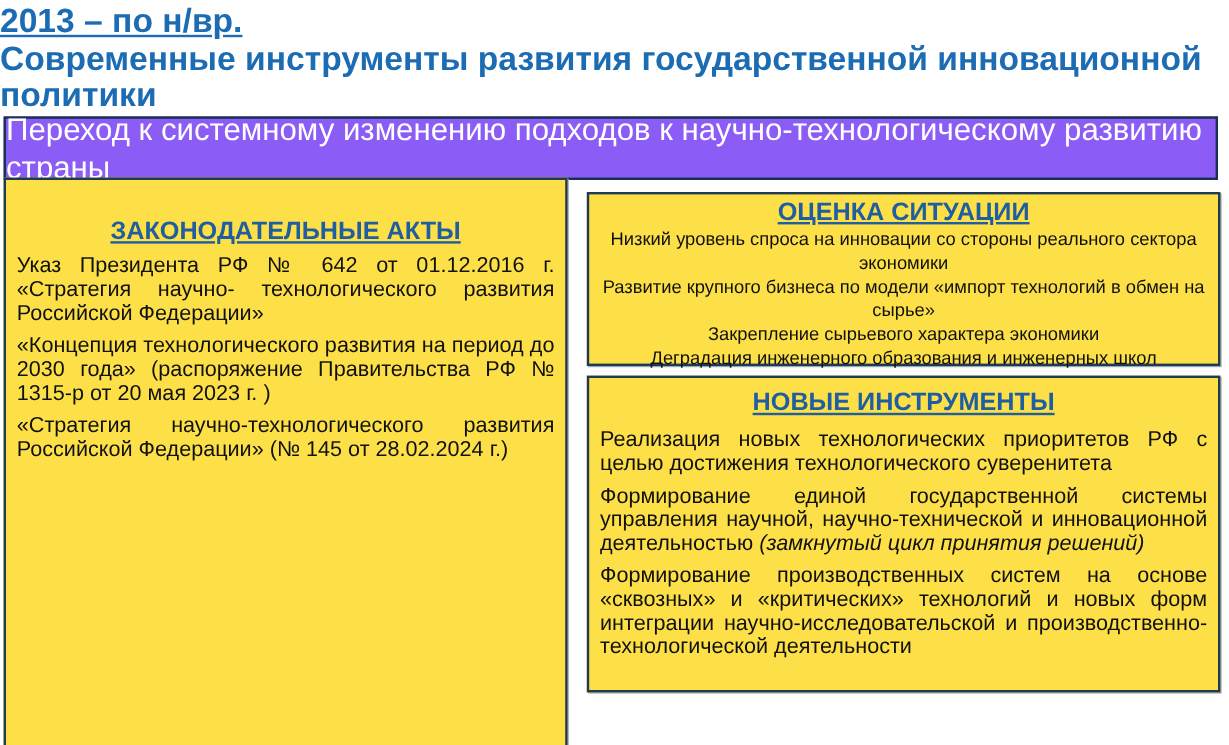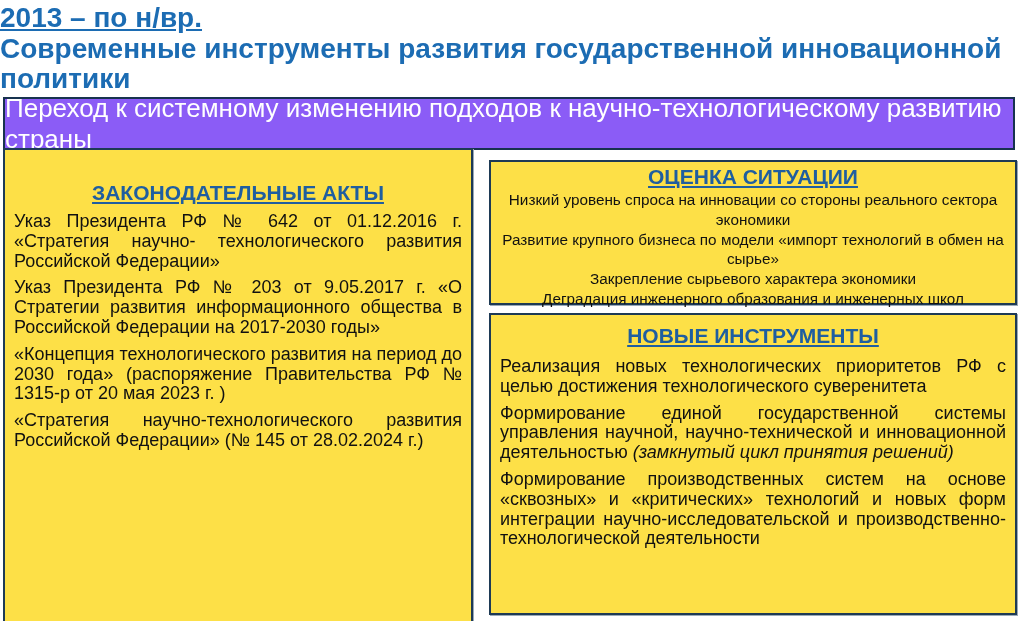--- a/index.html
+++ b/index.html
@@ -20,21 +20,21 @@
     position:absolute; left:3px; top:97px; width:1012px; height:53px;
     background:#8b5cf6; border:2px solid #17324f; box-sizing:border-box;
     color:#ffffff; font-size:26px; display:flex; align-items:center; justify-content:center;
   }
   .box {
     position:absolute; background:#fde047; border:2px solid #1e3a55;
     box-sizing:border-box; box-shadow:1px 1px 0 #9aa9b8;
   }
   .box-left { left:3px; top:148px; width:470px; height:536px; padding:30px 9px 0 9px; }
   .box-rt { left:489px; top:160px; width:528px; height:145px; padding:2px 6px 0 6px; text-align:center; }
-  .box-rb { left:489px; top:313px; width:528px; height:302px; padding:8px 9px 0 9px; }
+  .box-rb { left:489px; top:313px; width:528px; height:264px; padding:8px 9px 0 9px; }
   .heading {
     text-align:center; font-weight:bold; color:#1f5ea0; text-decoration:underline;
     font-size:21px; line-height:26px;
   }
   .box-left .heading { margin-bottom:6px; }
   .box-rb .heading { margin-bottom:8px; }
   .para {
     font-size:18px; line-height:19.8px; text-align:justify; margin:0 0 7px 0;
     color:#111;
   }
@@ -49,21 +49,20 @@
 <div class="title1">2013 – по н/вр.</div>
 <div class="title2">Современные инструменты развития государственной инновационной политики</div>
 
 <div class="banner">
   <span>Переход к системному изменению подходов к научно-технологическому развитию страны</span>
 </div>
 
 <div class="box box-left">
   <div class="heading">ЗАКОНОДАТЕЛЬНЫЕ АКТЫ</div>
   <p class="para">Указ Президента РФ № 642 от 01.12.2016 г. «Стратегия научно- технологического развития Российской Федерации»</p>
-  <p class="para">Указ Президента РФ № 203 от 9.05.2017 г. «О Стратегии развития информационного общества в Российской Федерации на 2017-2030 годы»</p>
   <p class="para">«Концепция технологического развития на период до 2030 года» (распоряжение Правительства РФ № 1315-р от 20 мая 2023 г. )</p>
   <p class="para">«Стратегия научно-технологического развития Российской Федерации» (№ 145 от 28.02.2024 г.)</p>
 </div>
 
 <div class="box box-rt">
   <div class="heading">ОЦЕНКА СИТУАЦИИ</div>
   <div class="center-item">Низкий уровень спроса на инновации со стороны реального сектора экономики</div>
   <div class="center-item">Развитие крупного бизнеса по модели «импорт технологий в обмен на сырье»</div>
   <div class="center-item">Закрепление сырьевого характера экономики</div>
   <div class="center-item">Деградация инженерного образования и инженерных школ</div>

